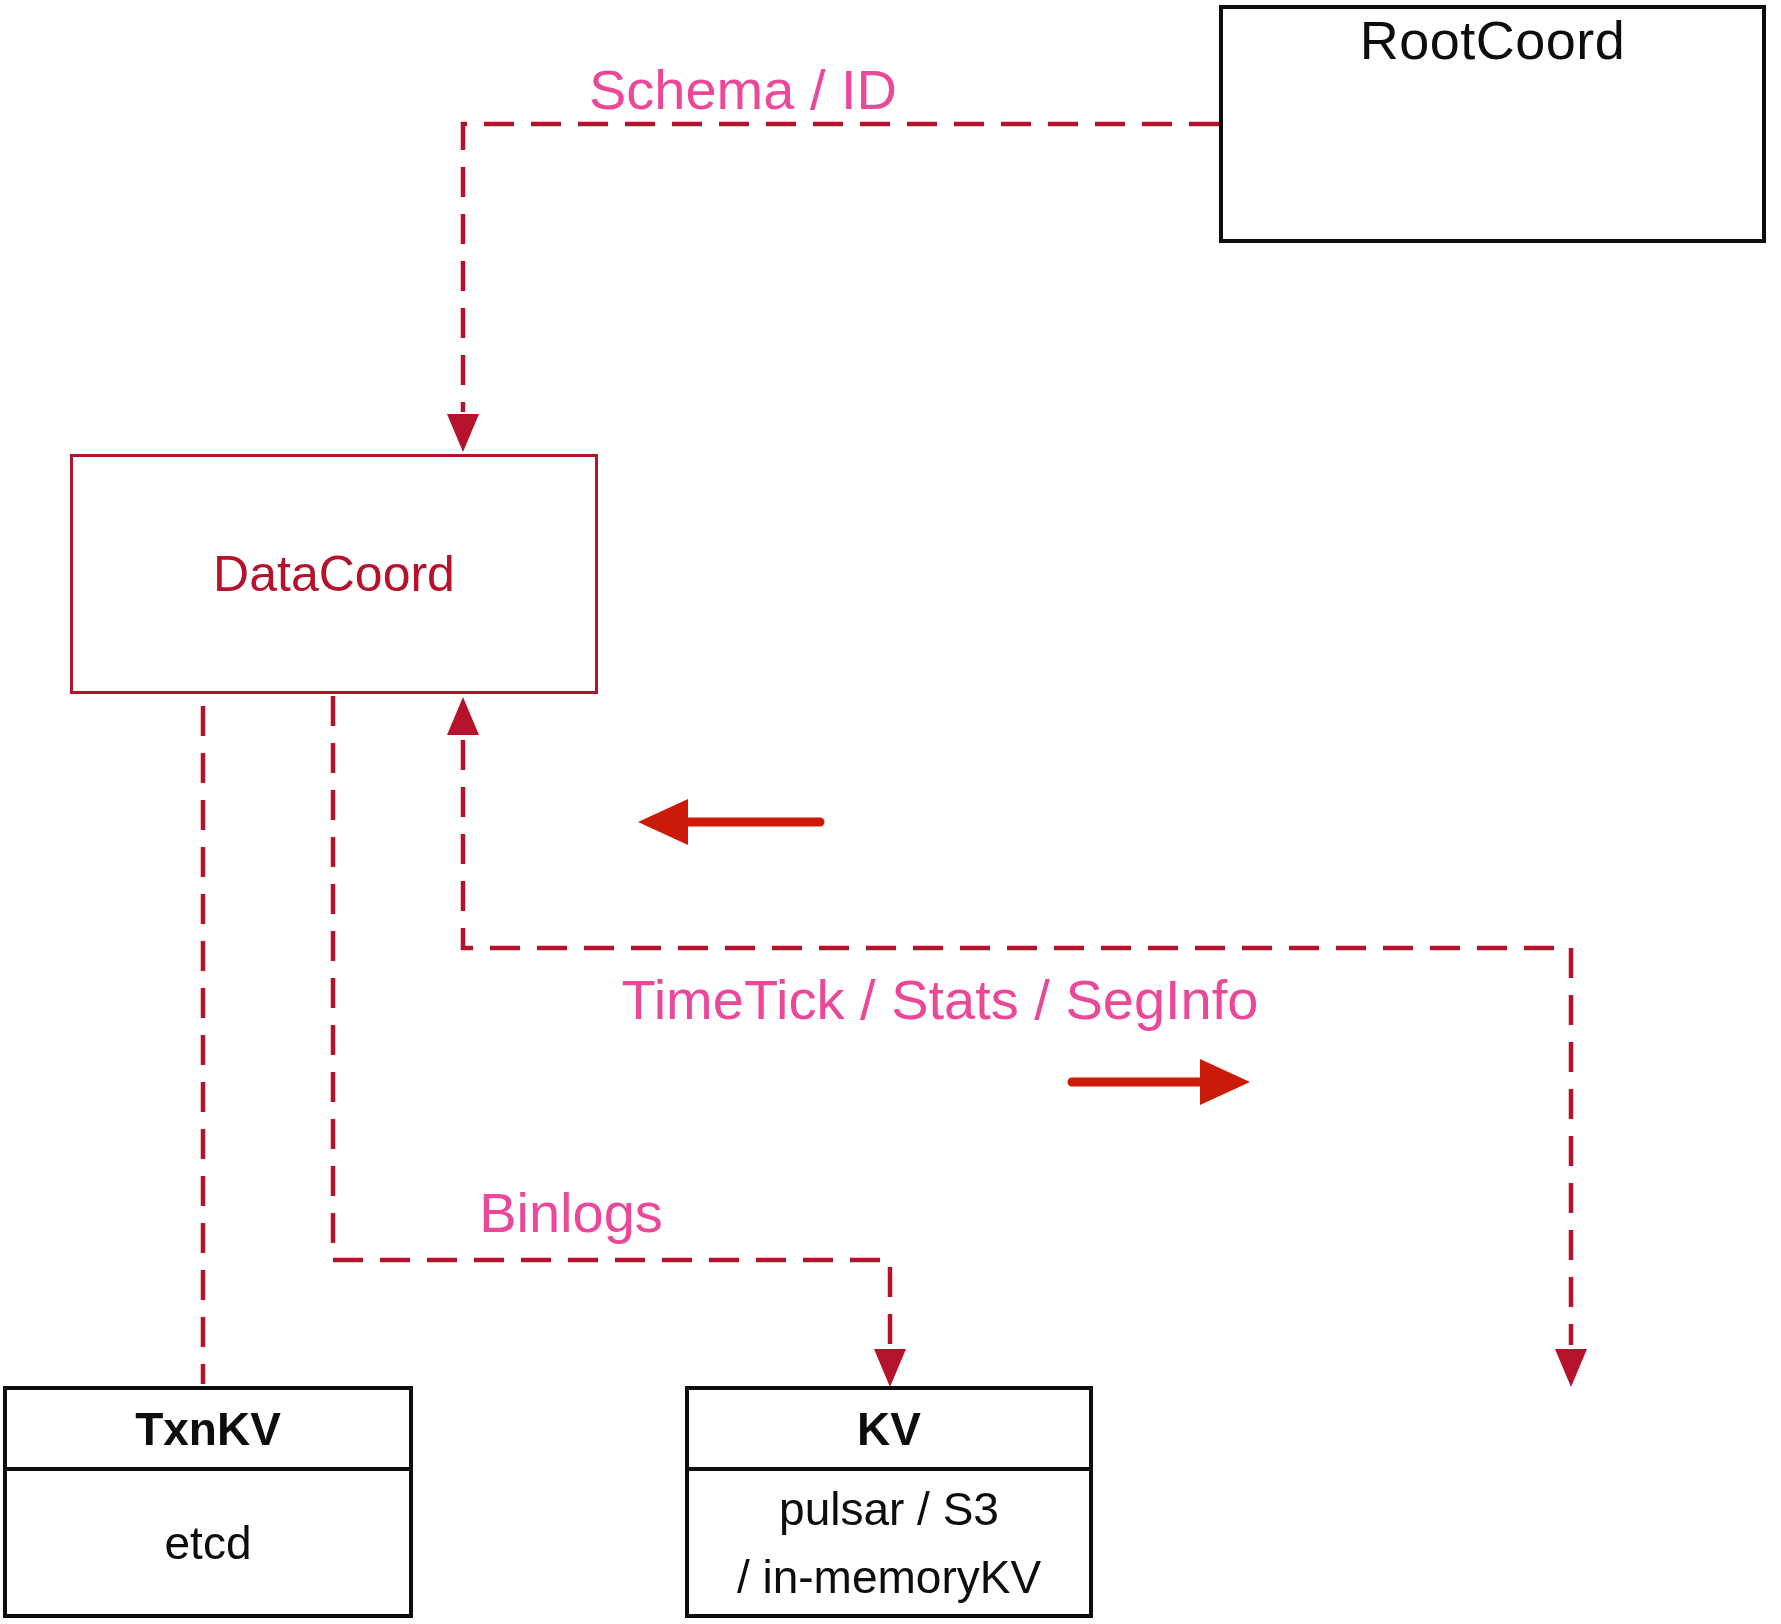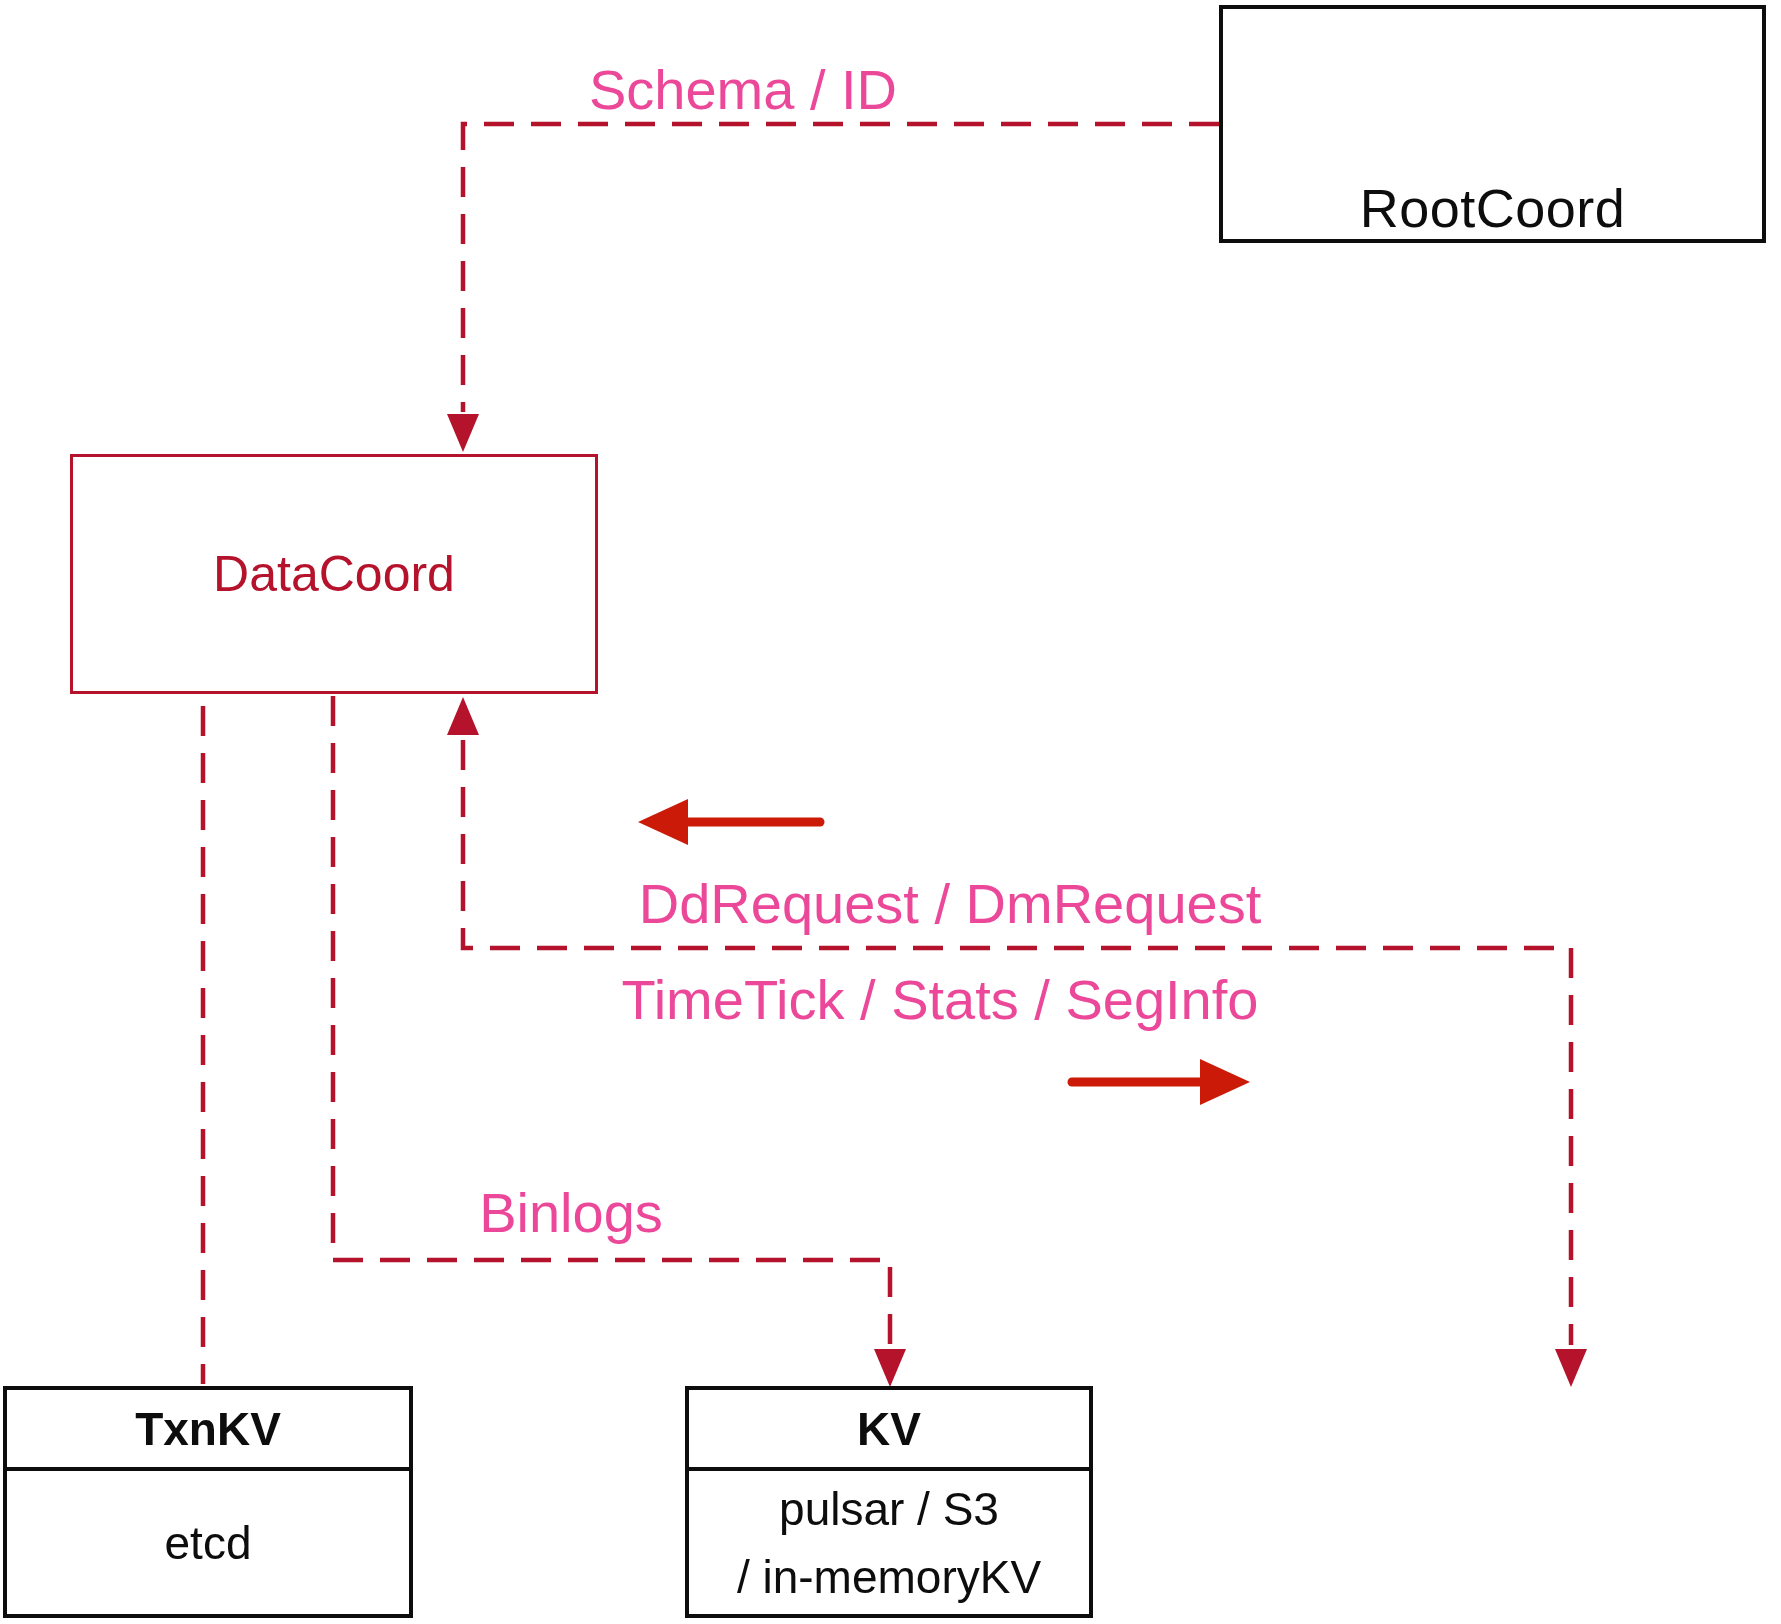--- a/index.html
+++ b/index.html
@@ -16,21 +16,21 @@
     font-family:"Liberation Sans","DejaVu Sans",sans-serif;
     overflow:hidden;
   }
   #wires{position:absolute;left:0;top:0;width:1781px;height:1624px;}
   .dash{fill:none;stroke:var(--crimson);stroke-width:4.5;stroke-dasharray:30 17;}
   .head{fill:var(--crimson);stroke:none;}
   .solid-shaft{stroke:var(--arrow-red);stroke-width:9;stroke-linecap:round;fill:none;}
   .solid-head{fill:var(--arrow-red);stroke:none;}
 
   .node{position:absolute;background:var(--bg);box-sizing:border-box;}
-  .node-plain{border:4px solid var(--ink);display:flex;align-items:flex-end;justify-content:center;}
+  .node-plain{border:4px solid var(--ink);display:flex;align-items:flex-start;justify-content:center;}
   .node-red{border:3px solid var(--crimson);display:flex;align-items:center;justify-content:center;}
   .title-black{font-size:54px;color:var(--ink);letter-spacing:0.5px;}
   .title-red{font-size:50px;color:var(--crimson);}
 
   .store{border:4px solid var(--ink);display:flex;flex-direction:column;}
   .store-header{
     height:77px;border-bottom:4px solid var(--ink);
     display:flex;align-items:center;justify-content:center;
     font-weight:bold;font-size:46px;color:var(--ink);
   }
@@ -102,19 +102,18 @@
     <div class="store-header">KV</div>
     <div class="store-body">
       <span>pulsar / S3</span>
       <span>/ in-memoryKV</span>
     </div>
   </div>
 
 
   <div class="edge-label" style="left:743px;top:89px;">Schema / ID</div>
 
-  <div class="edge-label" style="left:950px;top:903px;">DdRequest / DmRequest</div>
 
   <div class="edge-label" style="left:940px;top:999px;">TimeTick / Stats / SegInfo</div>
 
   <div class="edge-label" style="left:571px;top:1212px;">Binlogs</div>
 
 </div>
 
 </body></html>

